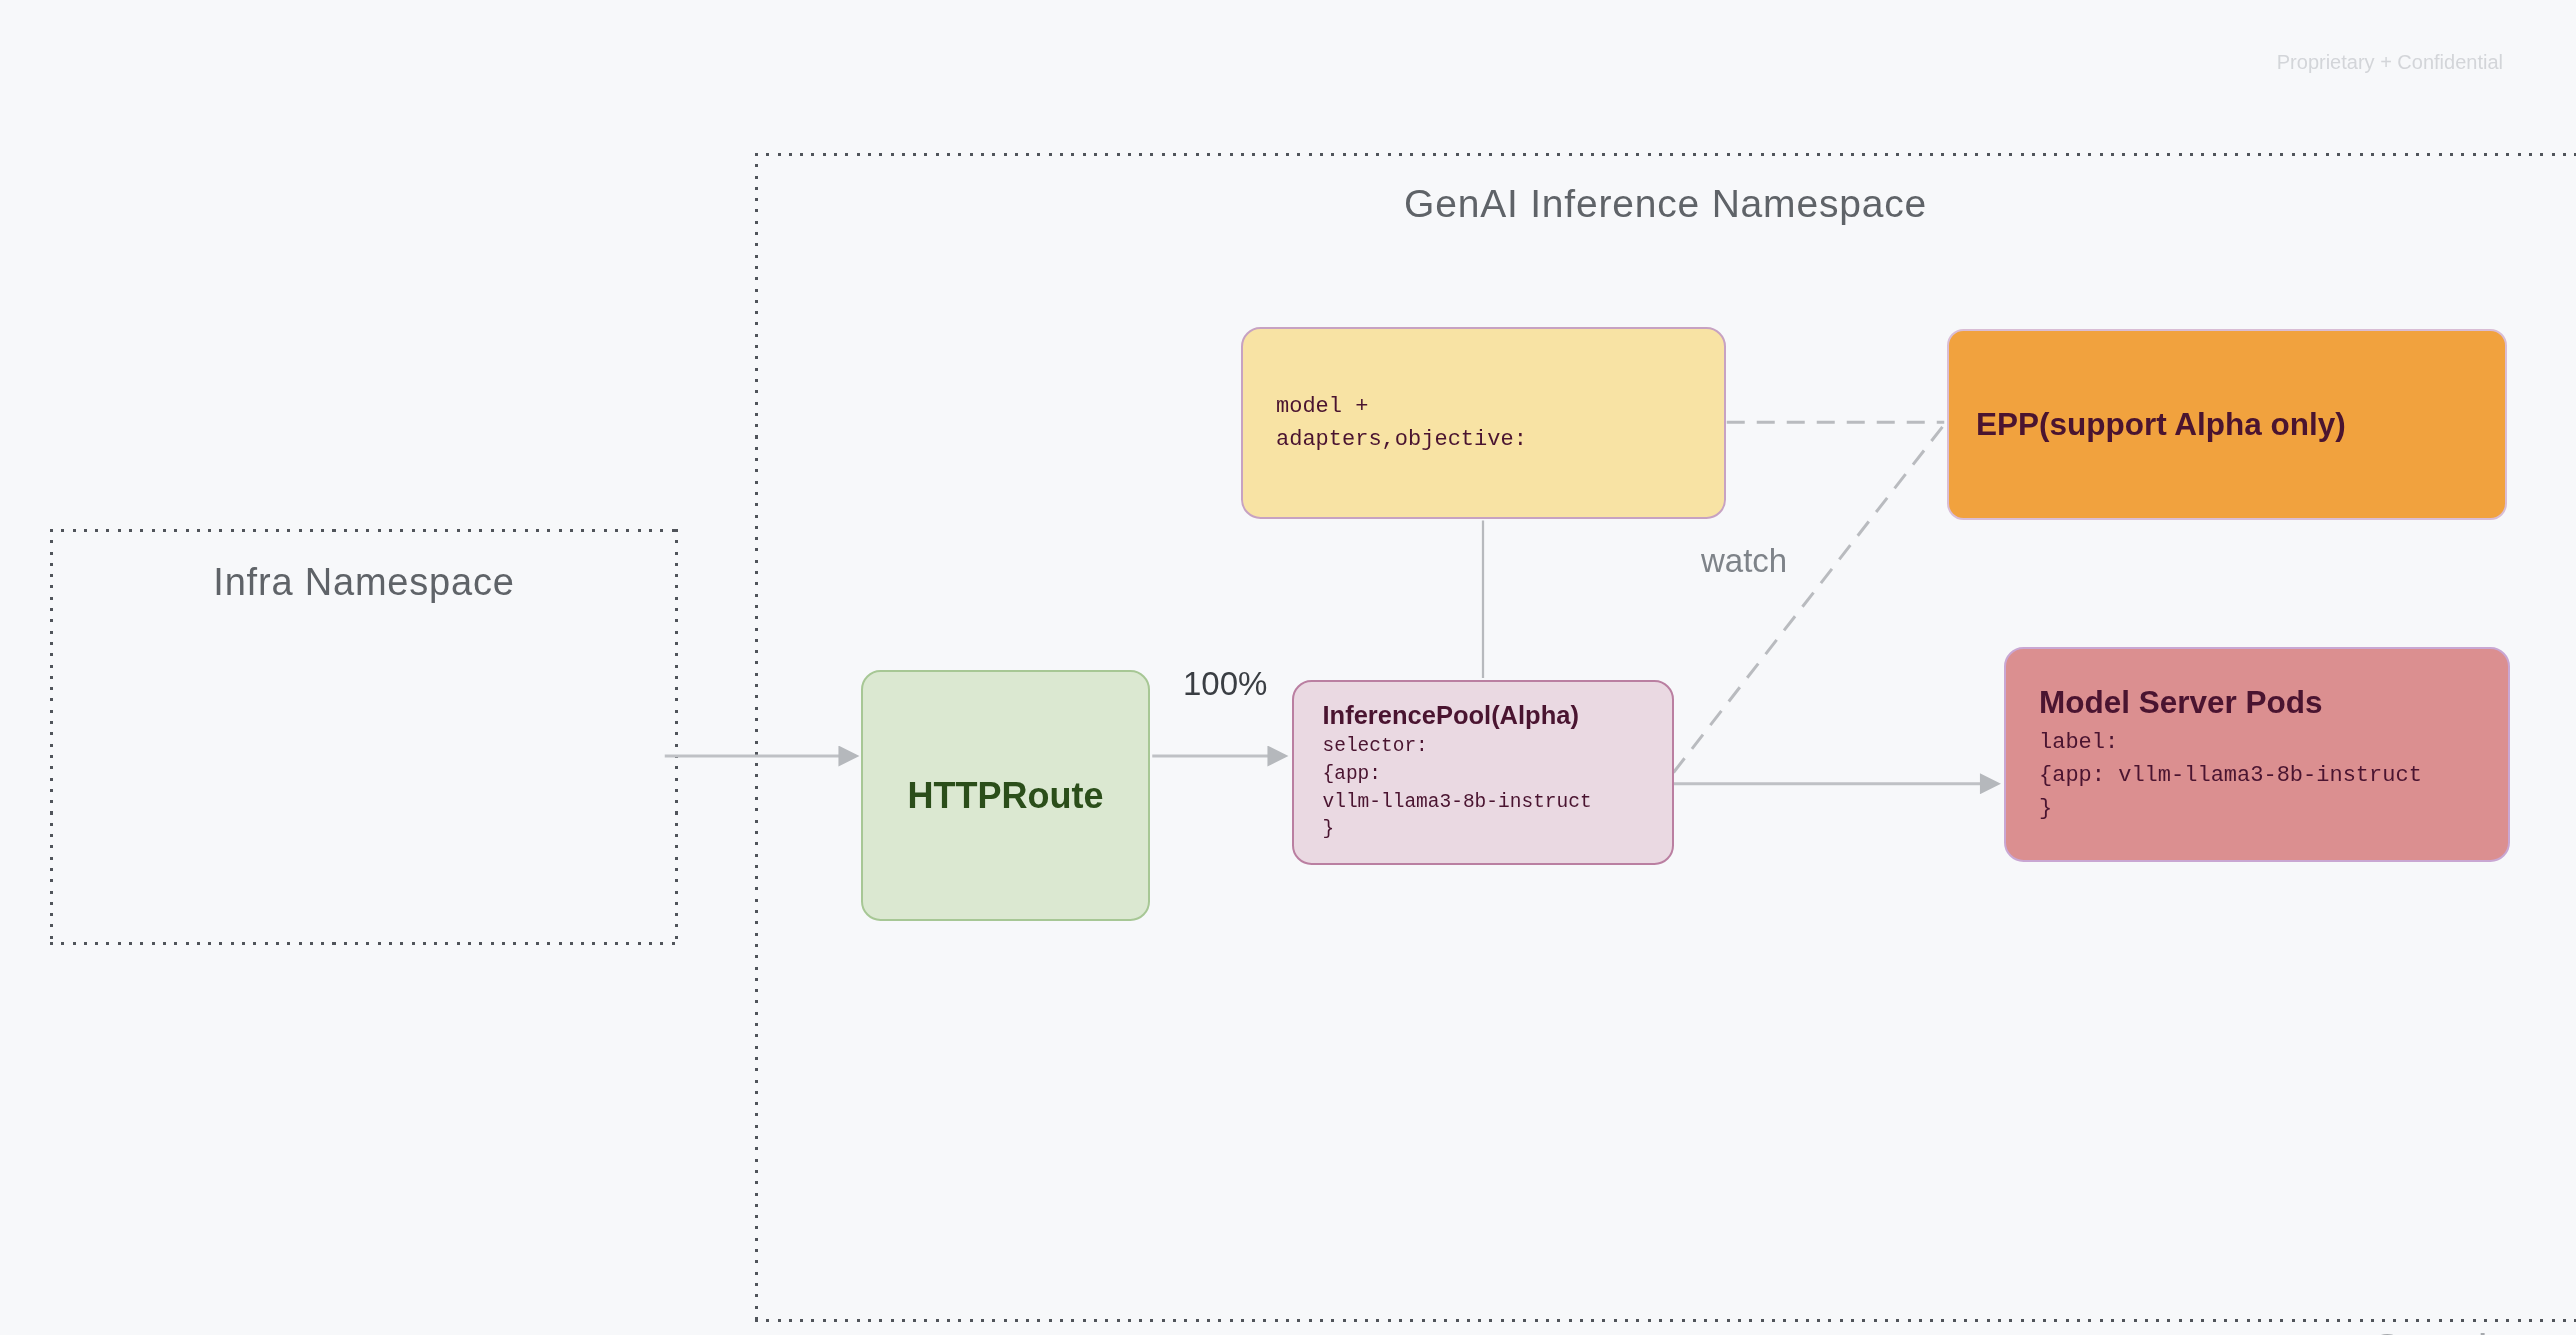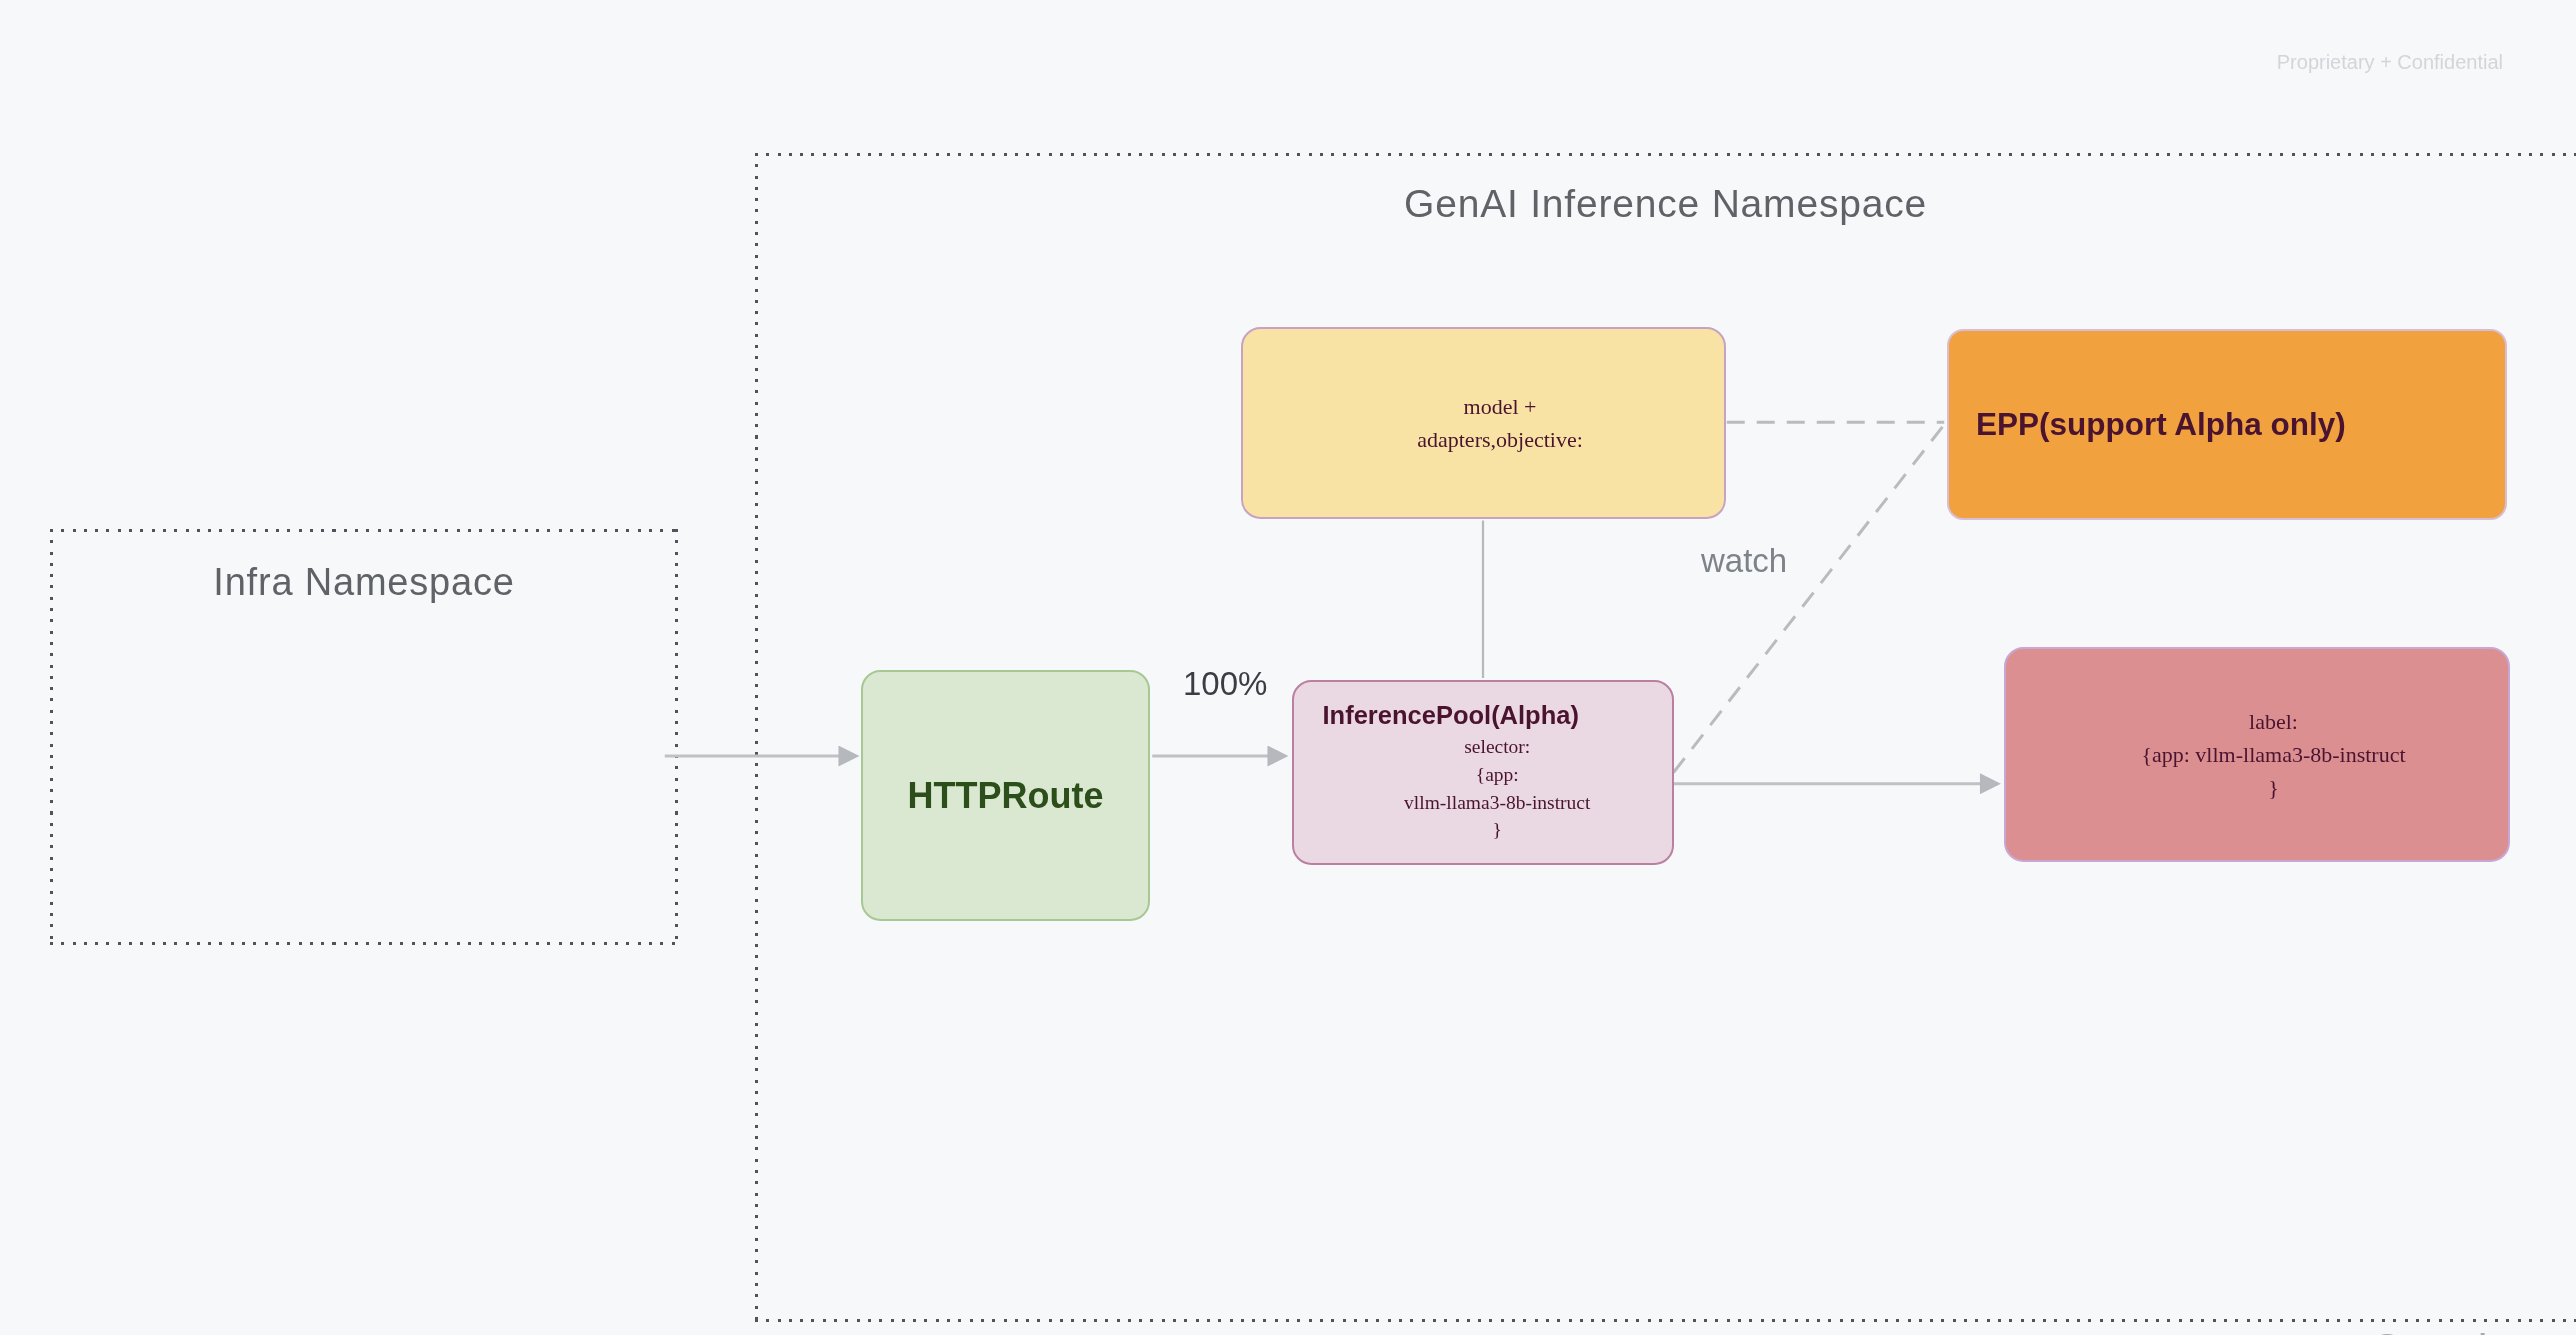--- a/index.html
+++ b/index.html
@@ -50,24 +50,23 @@
     border-radius: 19.5px;
     display: flex;
     flex-direction: column;
     justify-content: center;
   }
   .node-title {
     font-weight: bold;
     white-space: nowrap;
   }
   .node-body {
-    font-family: Liberation Serif, serif;
+    font-family: Liberation Mono, monospace;
     white-space: pre-line;
     line-height: 1.5;
-    text-align: center;
   }
 
   #gateway {
     left: 111px; top: 645px; width: 551px; height: 221px;
     background: #C9D8F6; border: 2.3px solid #A5BDED;
     padding-left: 31.5px;
   }
   #gateway .node-title { color: #2A4786; font-size: 36px; }
 
   #httproute {
@@ -184,20 +183,21 @@
 
   <div id="inference-pool" class="node">
     <div class="node-title">InferencePool(Alpha)</div>
     <div class="node-body">selector:
 {app:
 vllm-llama3-8b-instruct
 }</div>
   </div>
 
   <div id="model-server-pods" class="node">
+    <div class="node-title">Model Server Pods</div>
     <div class="node-body">label:
 {app: vllm-llama3-8b-instruct
 }</div>
   </div>
 
   <div id="label-100" class="edge-label">100%</div>
   <div id="label-watch" class="edge-label">watch</div>
 
   <div id="google-fragment">Google</div>
 

